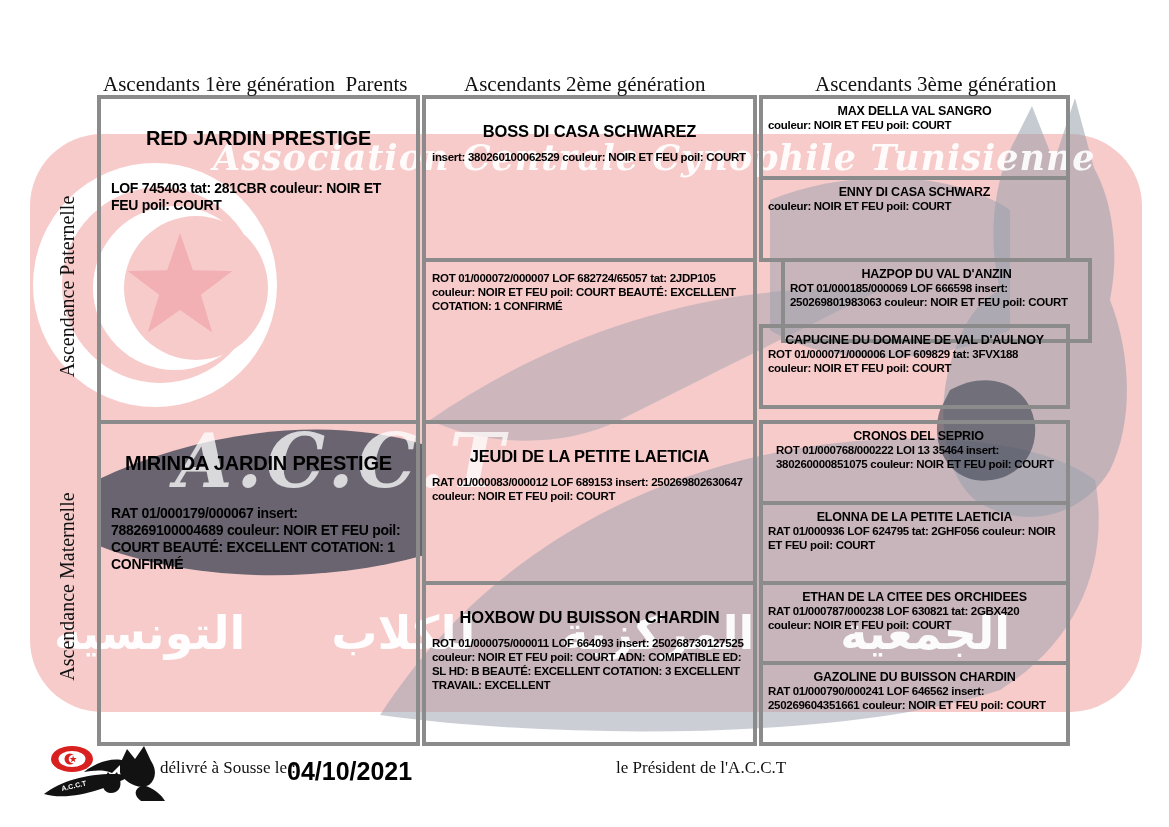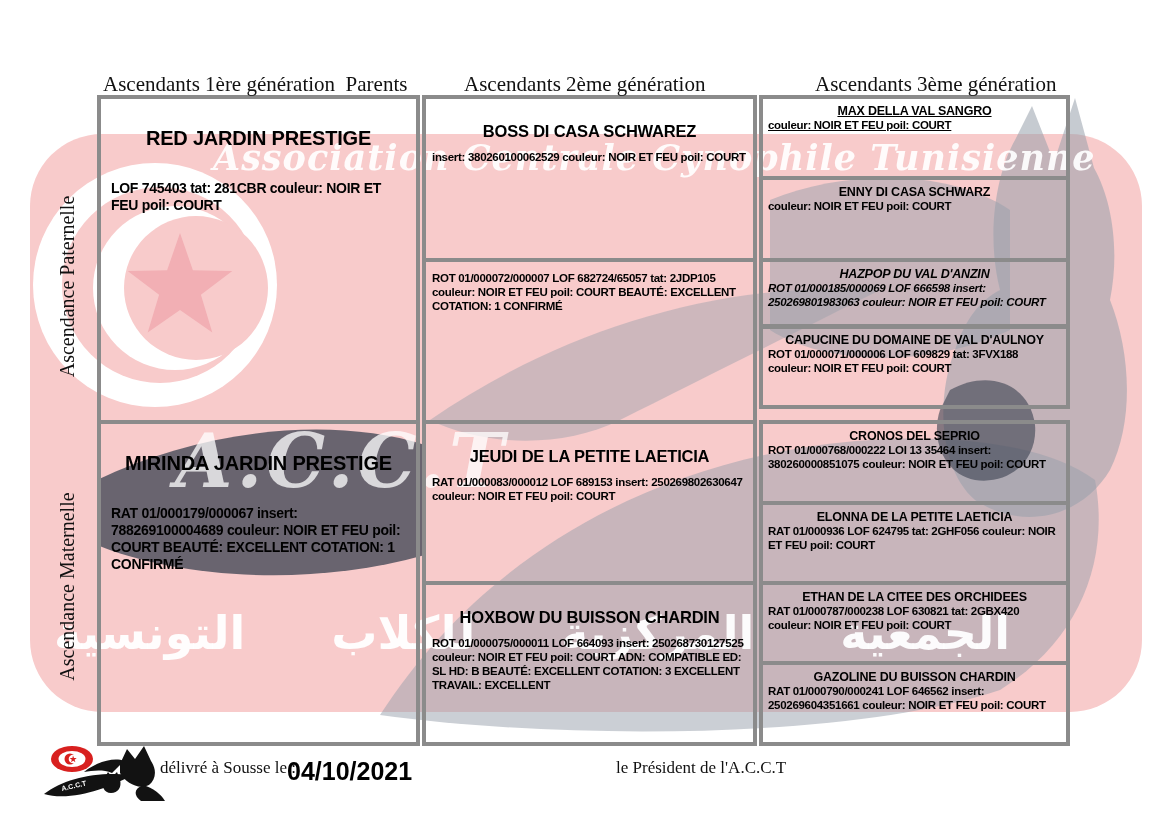--- a/index.html
+++ b/index.html
@@ -91,37 +91,37 @@
   </div>
   <div class="cell c2" style="left:422px;top:420px;width:335px;height:165px;">
     <div class="cell-title">JEUDI DE LA PETITE LAETICIA</div>
     <div class="cell-details">RAT 01/000083/000012 LOF 689153 insert: 250269802630647 couleur: NOIR ET FEU poil: COURT</div>
   </div>
   <div class="cell c2" style="left:422px;top:581px;width:335px;height:165px;">
     <div class="cell-title">HOXBOW DU BUISSON CHARDIN</div>
     <div class="cell-details">ROT 01/000075/000011 LOF 664093 insert: 250268730127525 couleur: NOIR ET FEU poil: COURT ADN: COMPATIBLE ED: SL HD: B BEAUTÉ: EXCELLENT COTATION: 3 EXCELLENT TRAVAIL: EXCELLENT</div>
   </div>
 
-  <div class="cell c3" style="left:759px;top:95px;width:311px;height:85px;text-decoration:underline;">
+  <div class="cell c3" style="left:759px;top:95px;width:311px;height:85px;">
     <div class="cell-title">MAX DELLA VAL SANGRO</div>
     <div class="cell-details">couleur: NOIR ET FEU poil: COURT</div>
   </div>
   <div class="cell c3" style="left:759px;top:176px;width:311px;height:86px;">
     <div class="cell-title">ENNY DI CASA SCHWARZ</div>
     <div class="cell-details">couleur: NOIR ET FEU poil: COURT</div>
   </div>
-  <div class="cell c3" style="left:759px;top:258px;width:311px;height:71px;font-style:italic;">
+  <div class="cell c3" style="left:781px;top:258px;width:311px;height:85px;">
     <div class="cell-title">HAZPOP DU VAL D'ANZIN</div>
     <div class="cell-details">ROT 01/000185/000069 LOF 666598 insert: 250269801983063 couleur: NOIR ET FEU poil: COURT</div>
   </div>
   <div class="cell c3" style="left:759px;top:324px;width:311px;height:85px;">
     <div class="cell-title">CAPUCINE DU DOMAINE DE VAL D'AULNOY</div>
     <div class="cell-details">ROT 01/000071/000006 LOF 609829 tat: 3FVX188 couleur: NOIR ET FEU poil: COURT</div>
   </div>
-  <div class="cell c3" style="left:759px;top:420px;width:311px;height:85px;">
+  <div class="cell c3" style="left:759px;top:420px;width:311px;height:85px;padding-left:8px;">
     <div class="cell-title">CRONOS DEL SEPRIO</div>
     <div class="cell-details">ROT 01/000768/000222 LOI 13 35464 insert: 380260000851075 couleur: NOIR ET FEU poil: COURT</div>
   </div>
   <div class="cell c3" style="left:759px;top:501px;width:311px;height:84px;">
     <div class="cell-title">ELONNA DE LA PETITE LAETICIA</div>
     <div class="cell-details">RAT 01/000936 LOF 624795 tat: 2GHF056 couleur: NOIR ET FEU poil: COURT</div>
   </div>
   <div class="cell c3" style="left:759px;top:581px;width:311px;height:84px;">
     <div class="cell-title">ETHAN DE LA CITEE DES ORCHIDEES</div>
     <div class="cell-details">RAT 01/000787/000238 LOF 630821 tat: 2GBX420 couleur: NOIR ET FEU poil: COURT</div>

